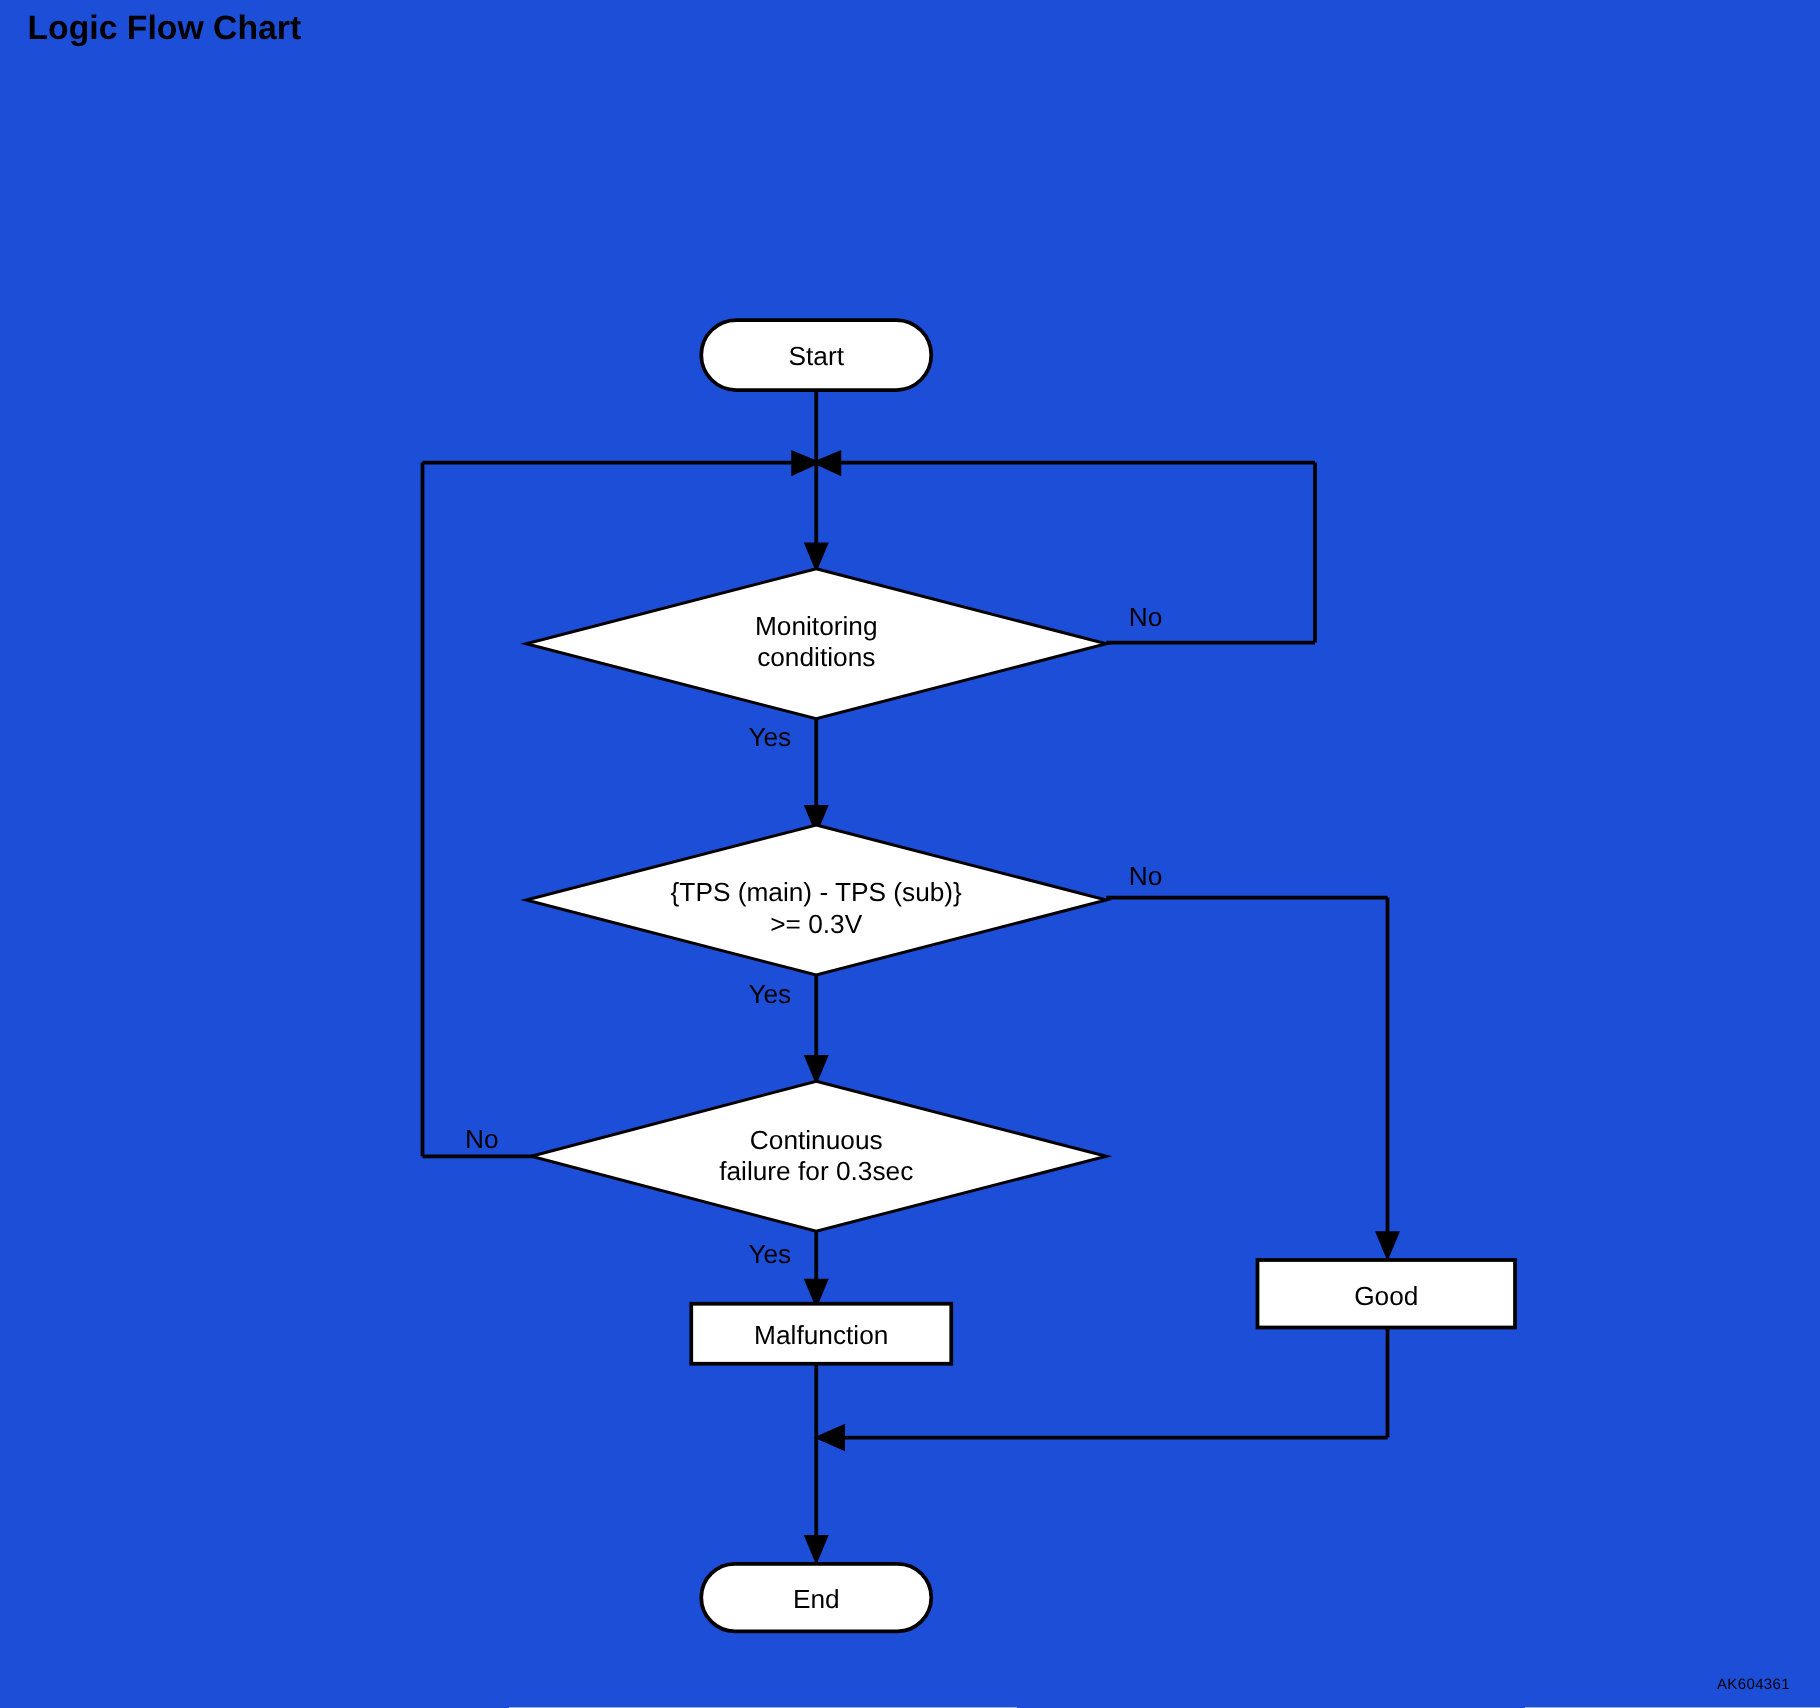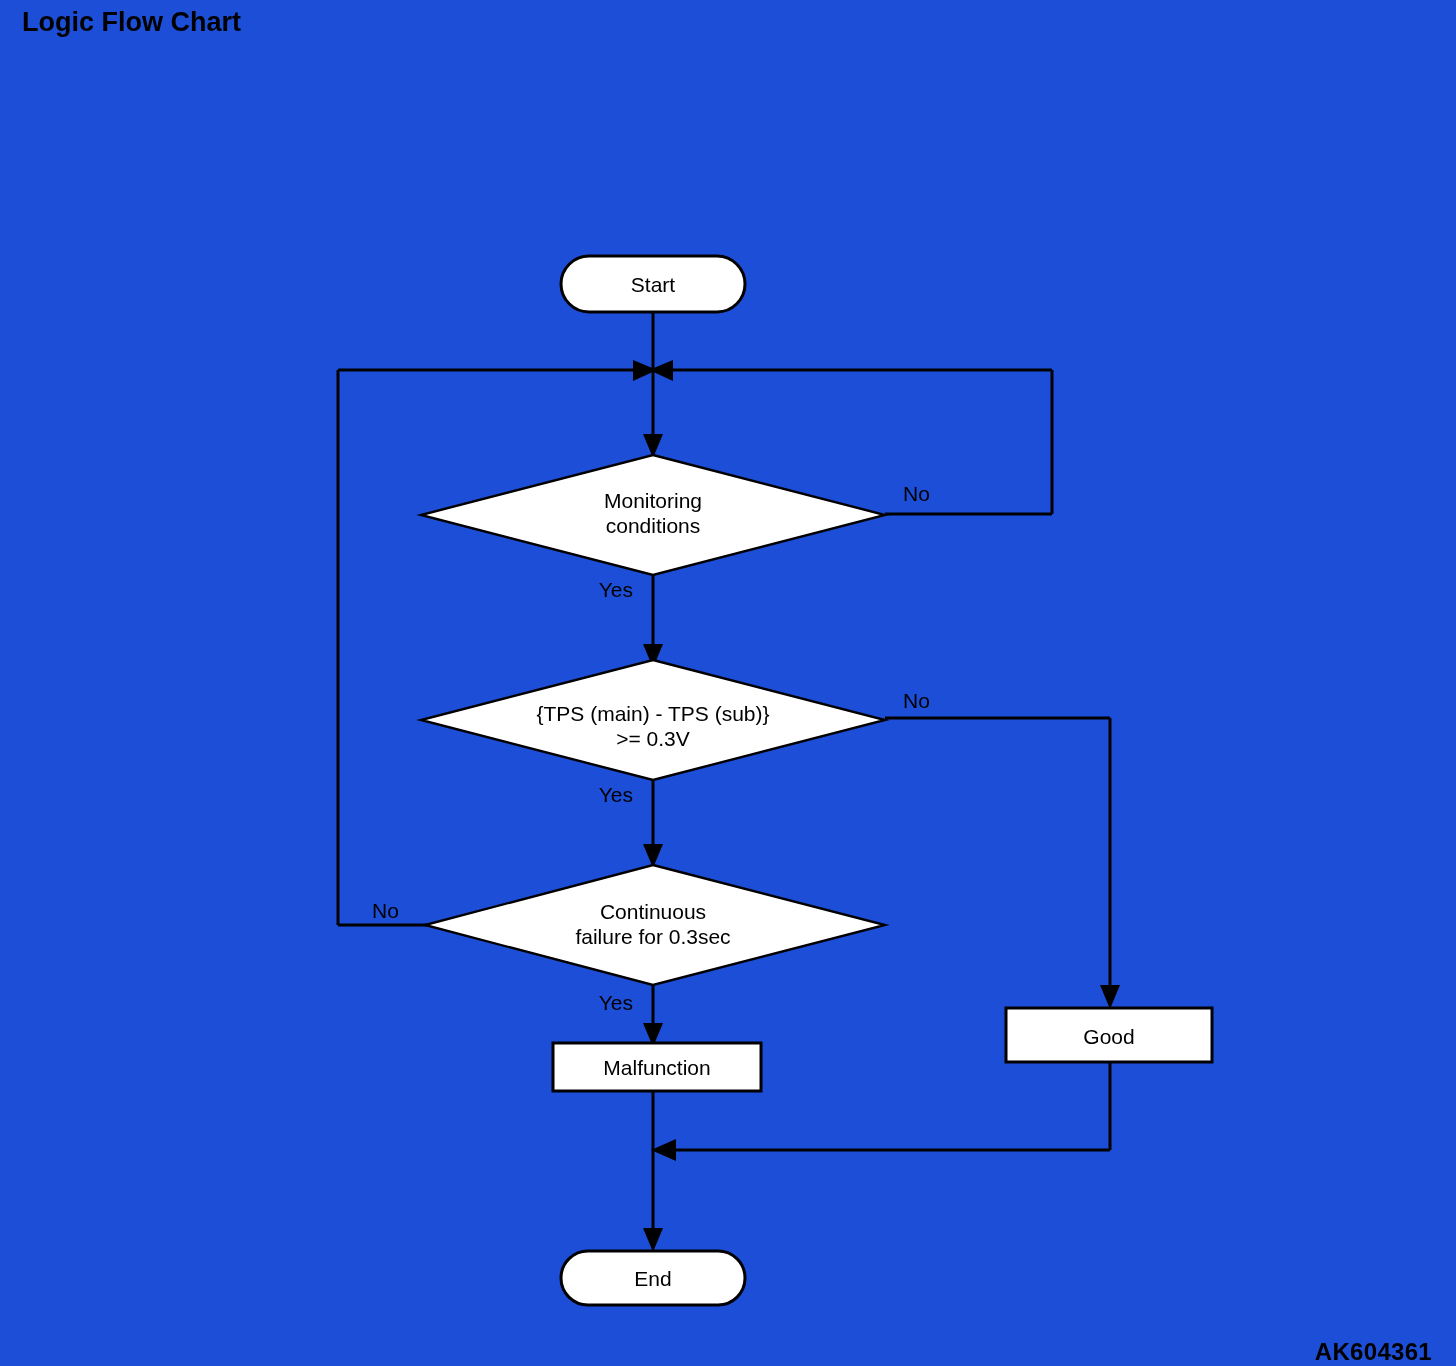--- a/index.html
+++ b/index.html
@@ -32,23 +32,23 @@
   #diagram-svg {
     position: absolute;
     left: 0;
     top: 0;
     width: 1456px;
     height: 1366px;
   }
   #figure-code {
     position: absolute;
     right: 24px;
-    bottom: 0;
-    font-size: 24px;
-    font-weight: bold;
+    bottom: 12px;
+    font-size: 12px;
+    font-weight: normal;
     letter-spacing: 0.3px;
     white-space: nowrap;
   }
   .node-text {
     font-family: "Liberation Sans", sans-serif;
     font-size: 21px;
     fill: #000000;
   }
   .edge-label {
     font-family: "Liberation Sans", sans-serif;

